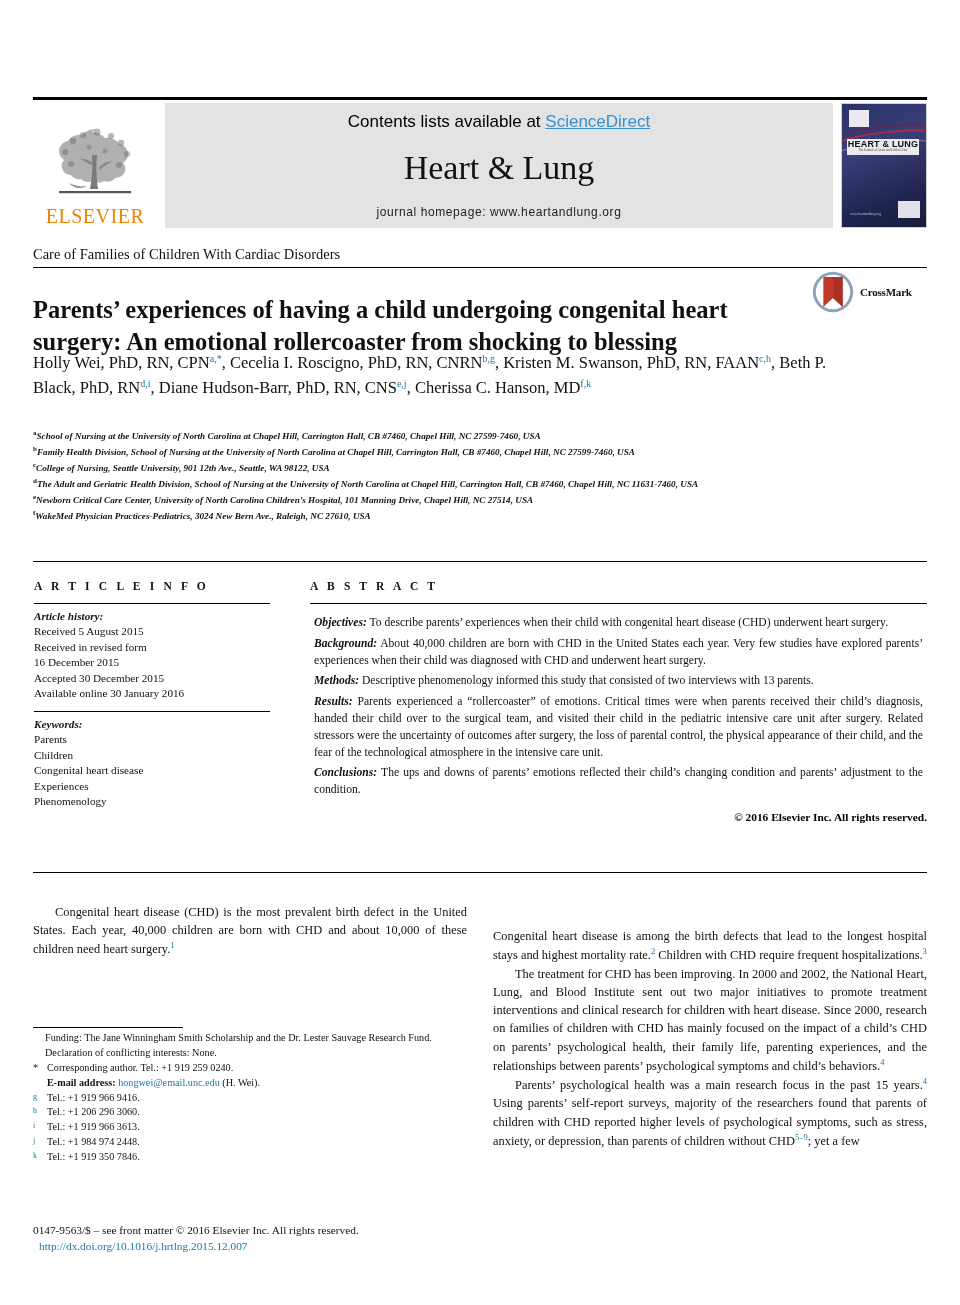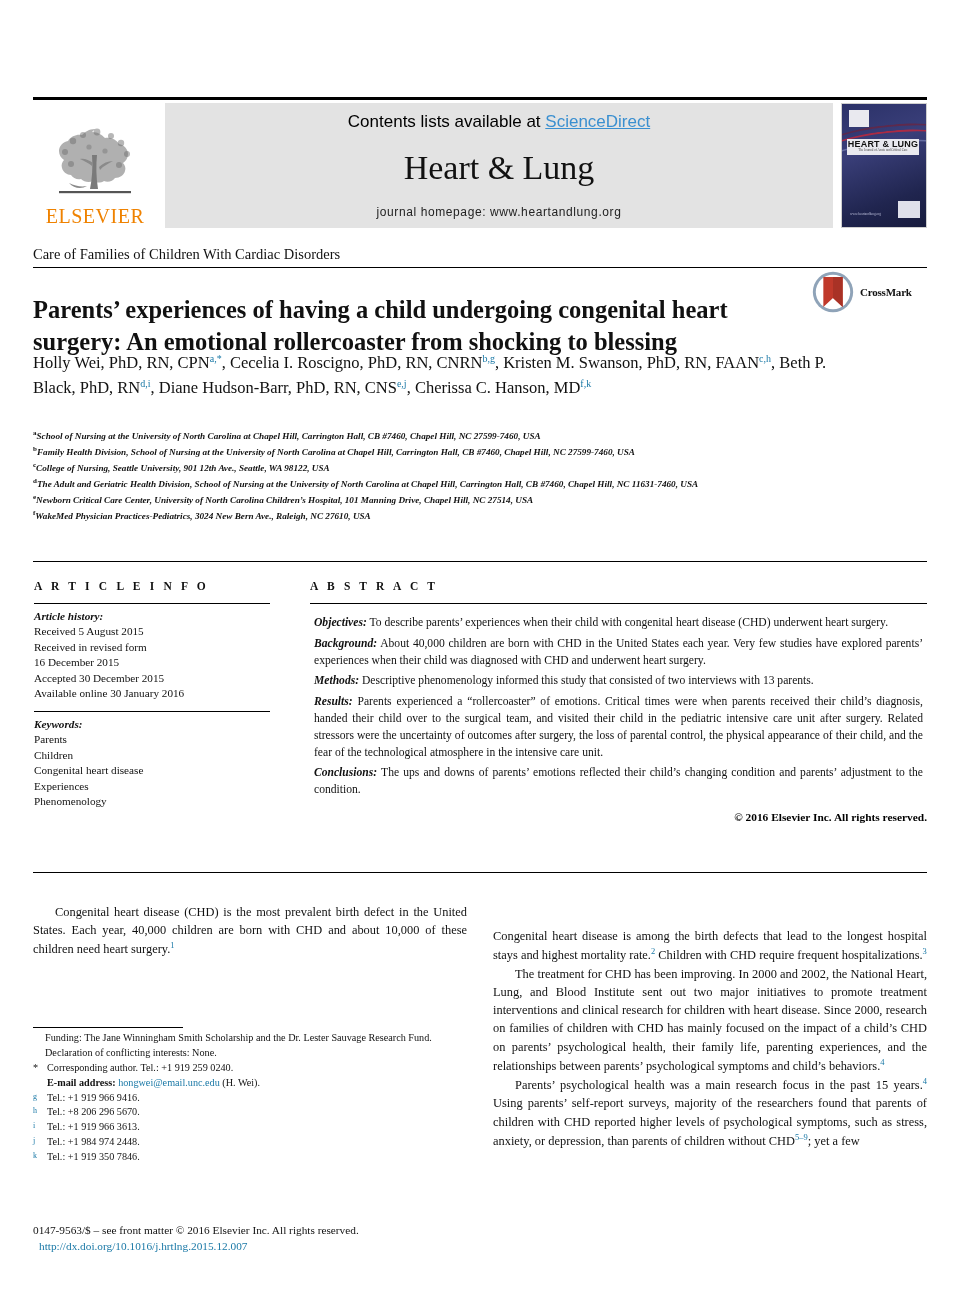--- a/index.html
+++ b/index.html
@@ -511,21 +511,21 @@
     <p class="fn hang">
       <span class="mk">*</span>
       <span>Corresponding author. Tel.: +1 919 259 0240.</span>
     </p>
     <p class="fn hang" style="padding-left:14px">
       <span class="ital">E-mail address:</span>
       <a class="link" href="#">hongwei@email.unc.edu</a><span> (H. Wei).</span>
     </p>
     <div>
         <p class="fn hang"><span class="mk"><sup style="font-size:8px">g</sup></span><span>Tel.: +1 919 966 9416.</span></p>
-        <p class="fn hang"><span class="mk"><sup style="font-size:8px">h</sup></span><span>Tel.: +8 206 296 5670.</span></p>
+        <p class="fn hang"><span class="mk"><sup style="font-size:8px">h</sup></span><span>Tel.: +1 206 296 3060.</span></p>
         <p class="fn hang"><span class="mk"><sup style="font-size:8px">i</sup></span><span>Tel.: +1 919 966 3613.</span></p>
         <p class="fn hang"><span class="mk"><sup style="font-size:8px">j</sup></span><span>Tel.: +1 984 974 2448.</span></p>
         <p class="fn hang"><span class="mk"><sup style="font-size:8px">k</sup></span><span>Tel.: +1 919 350 7846.</span></p>
       </div>
   </div>
 
   <div class="page-footer">
     <span>0147-9563/$ – see front matter © 2016 Elsevier Inc. All rights reserved.</span>
     <a class="doi link" href="#">http://dx.doi.org/10.1016/j.hrtlng.2015.12.007</a>
   </div>

